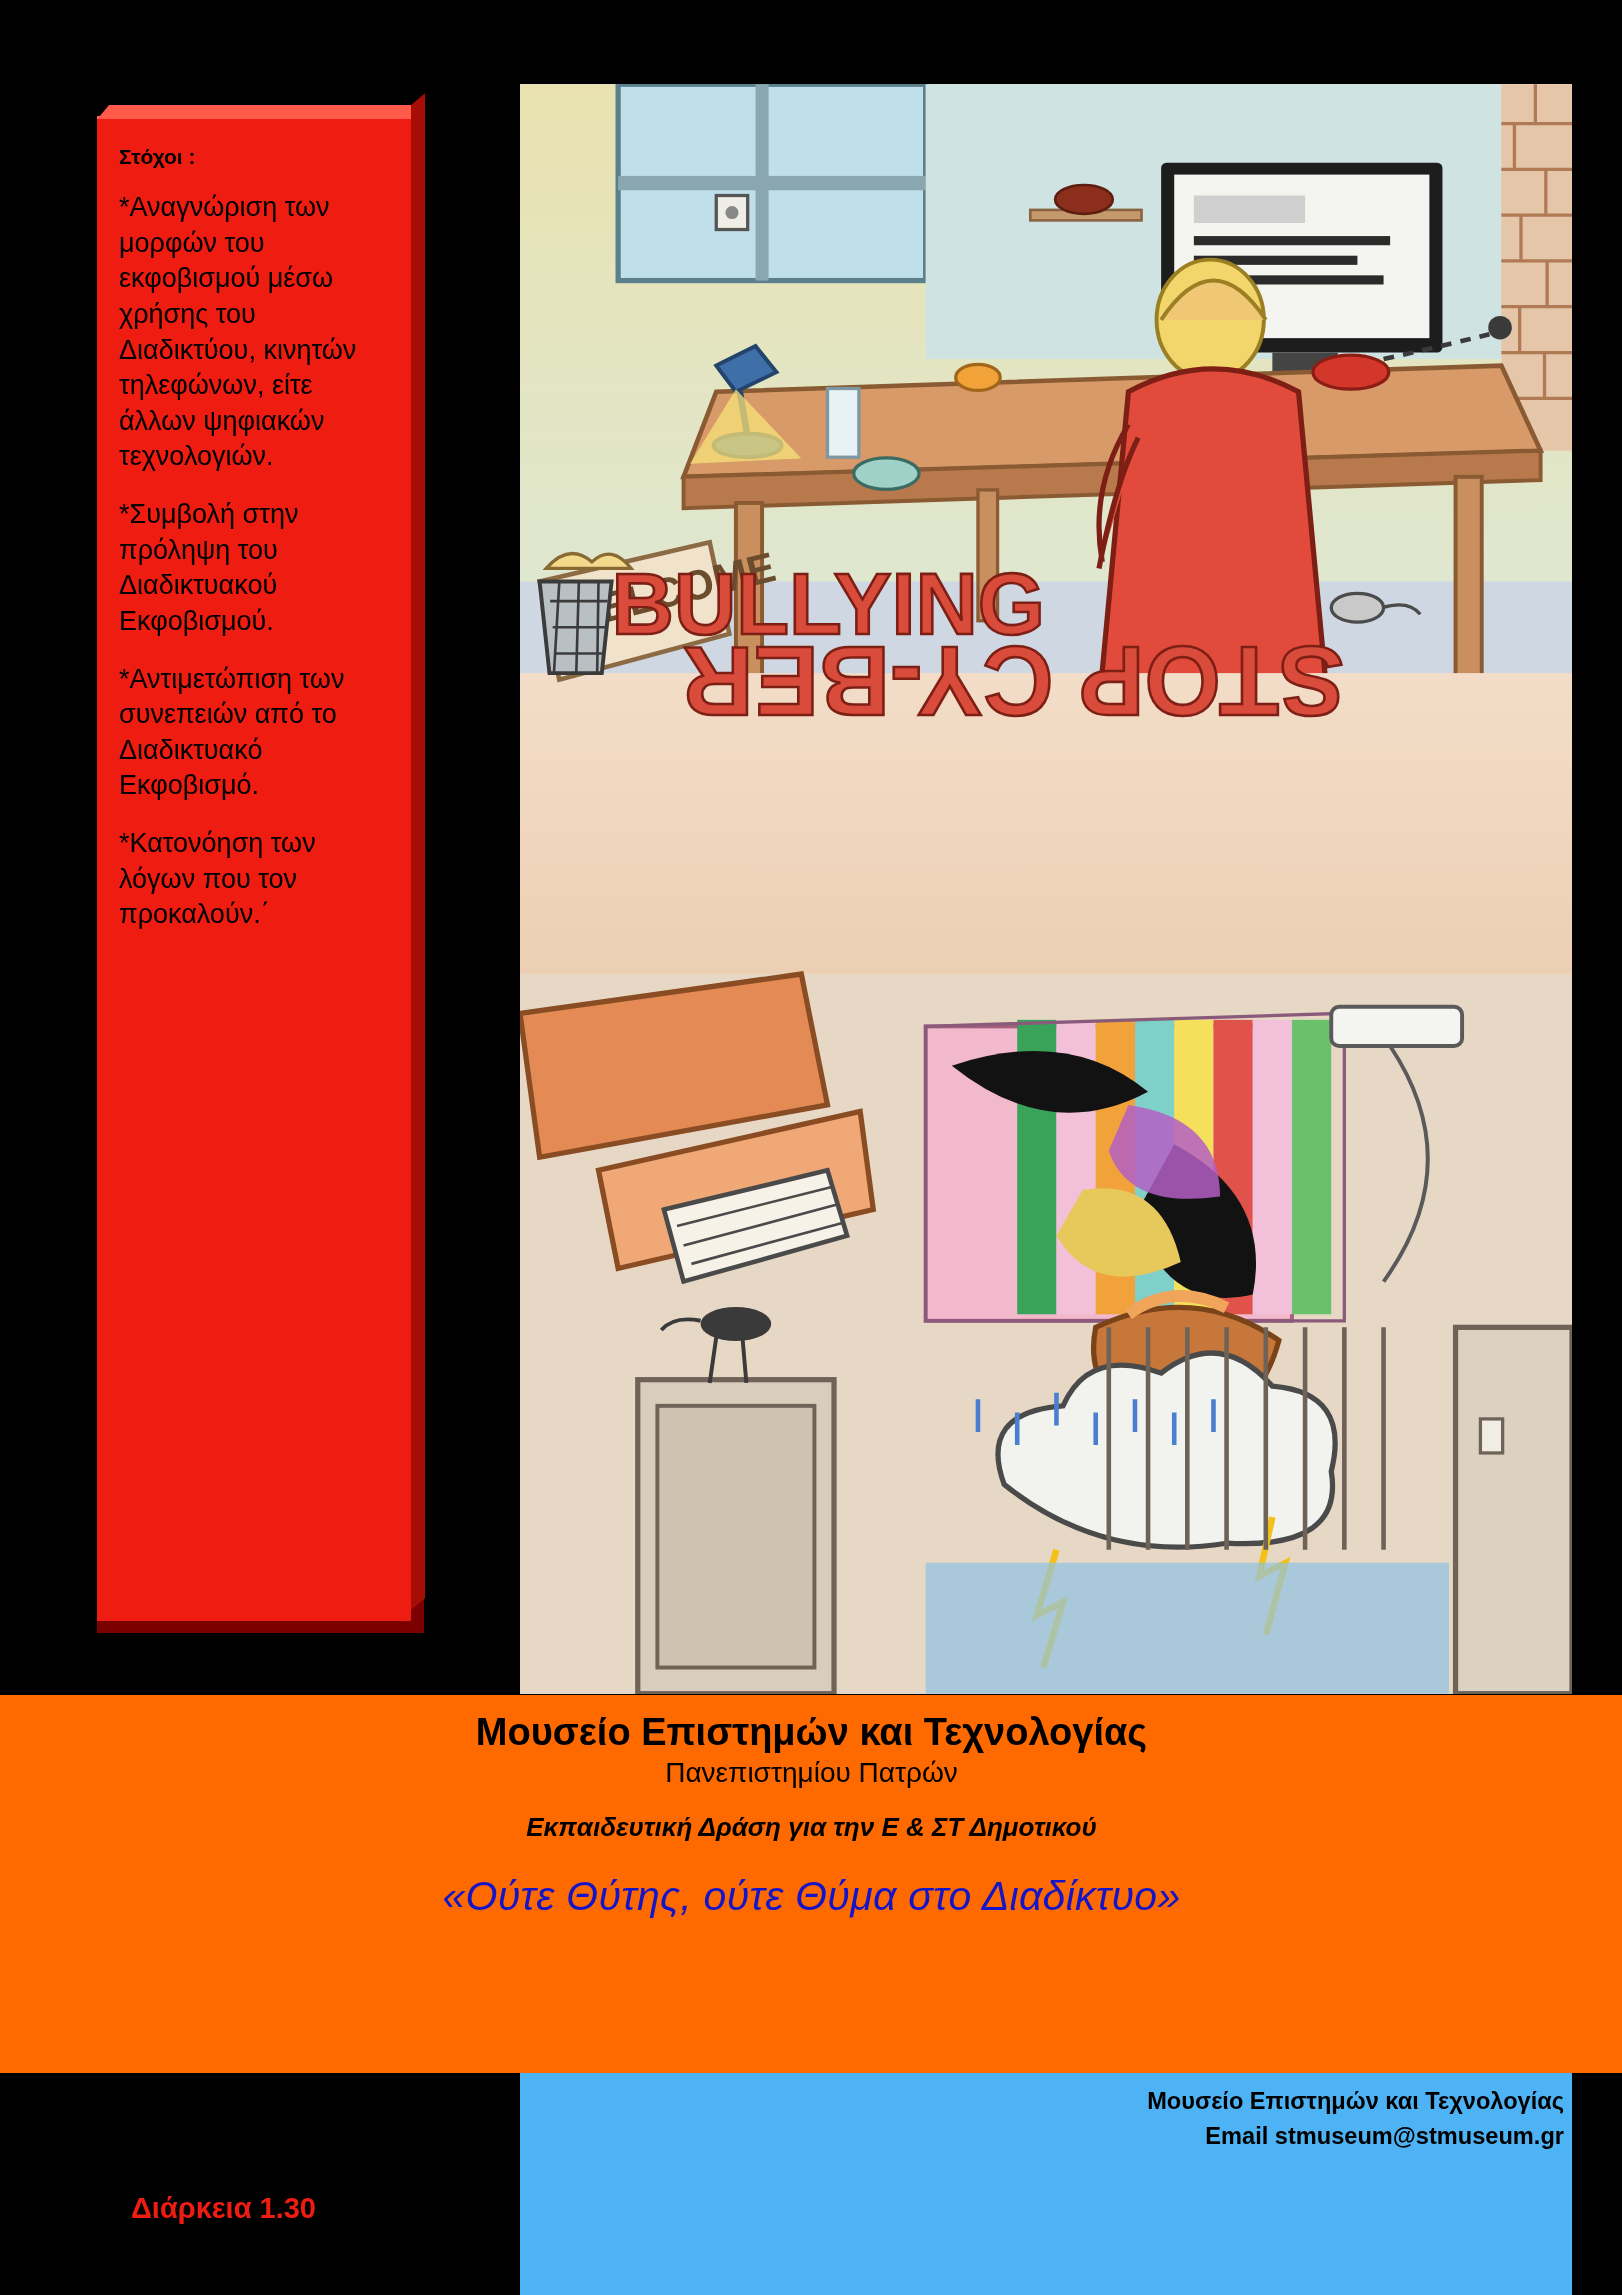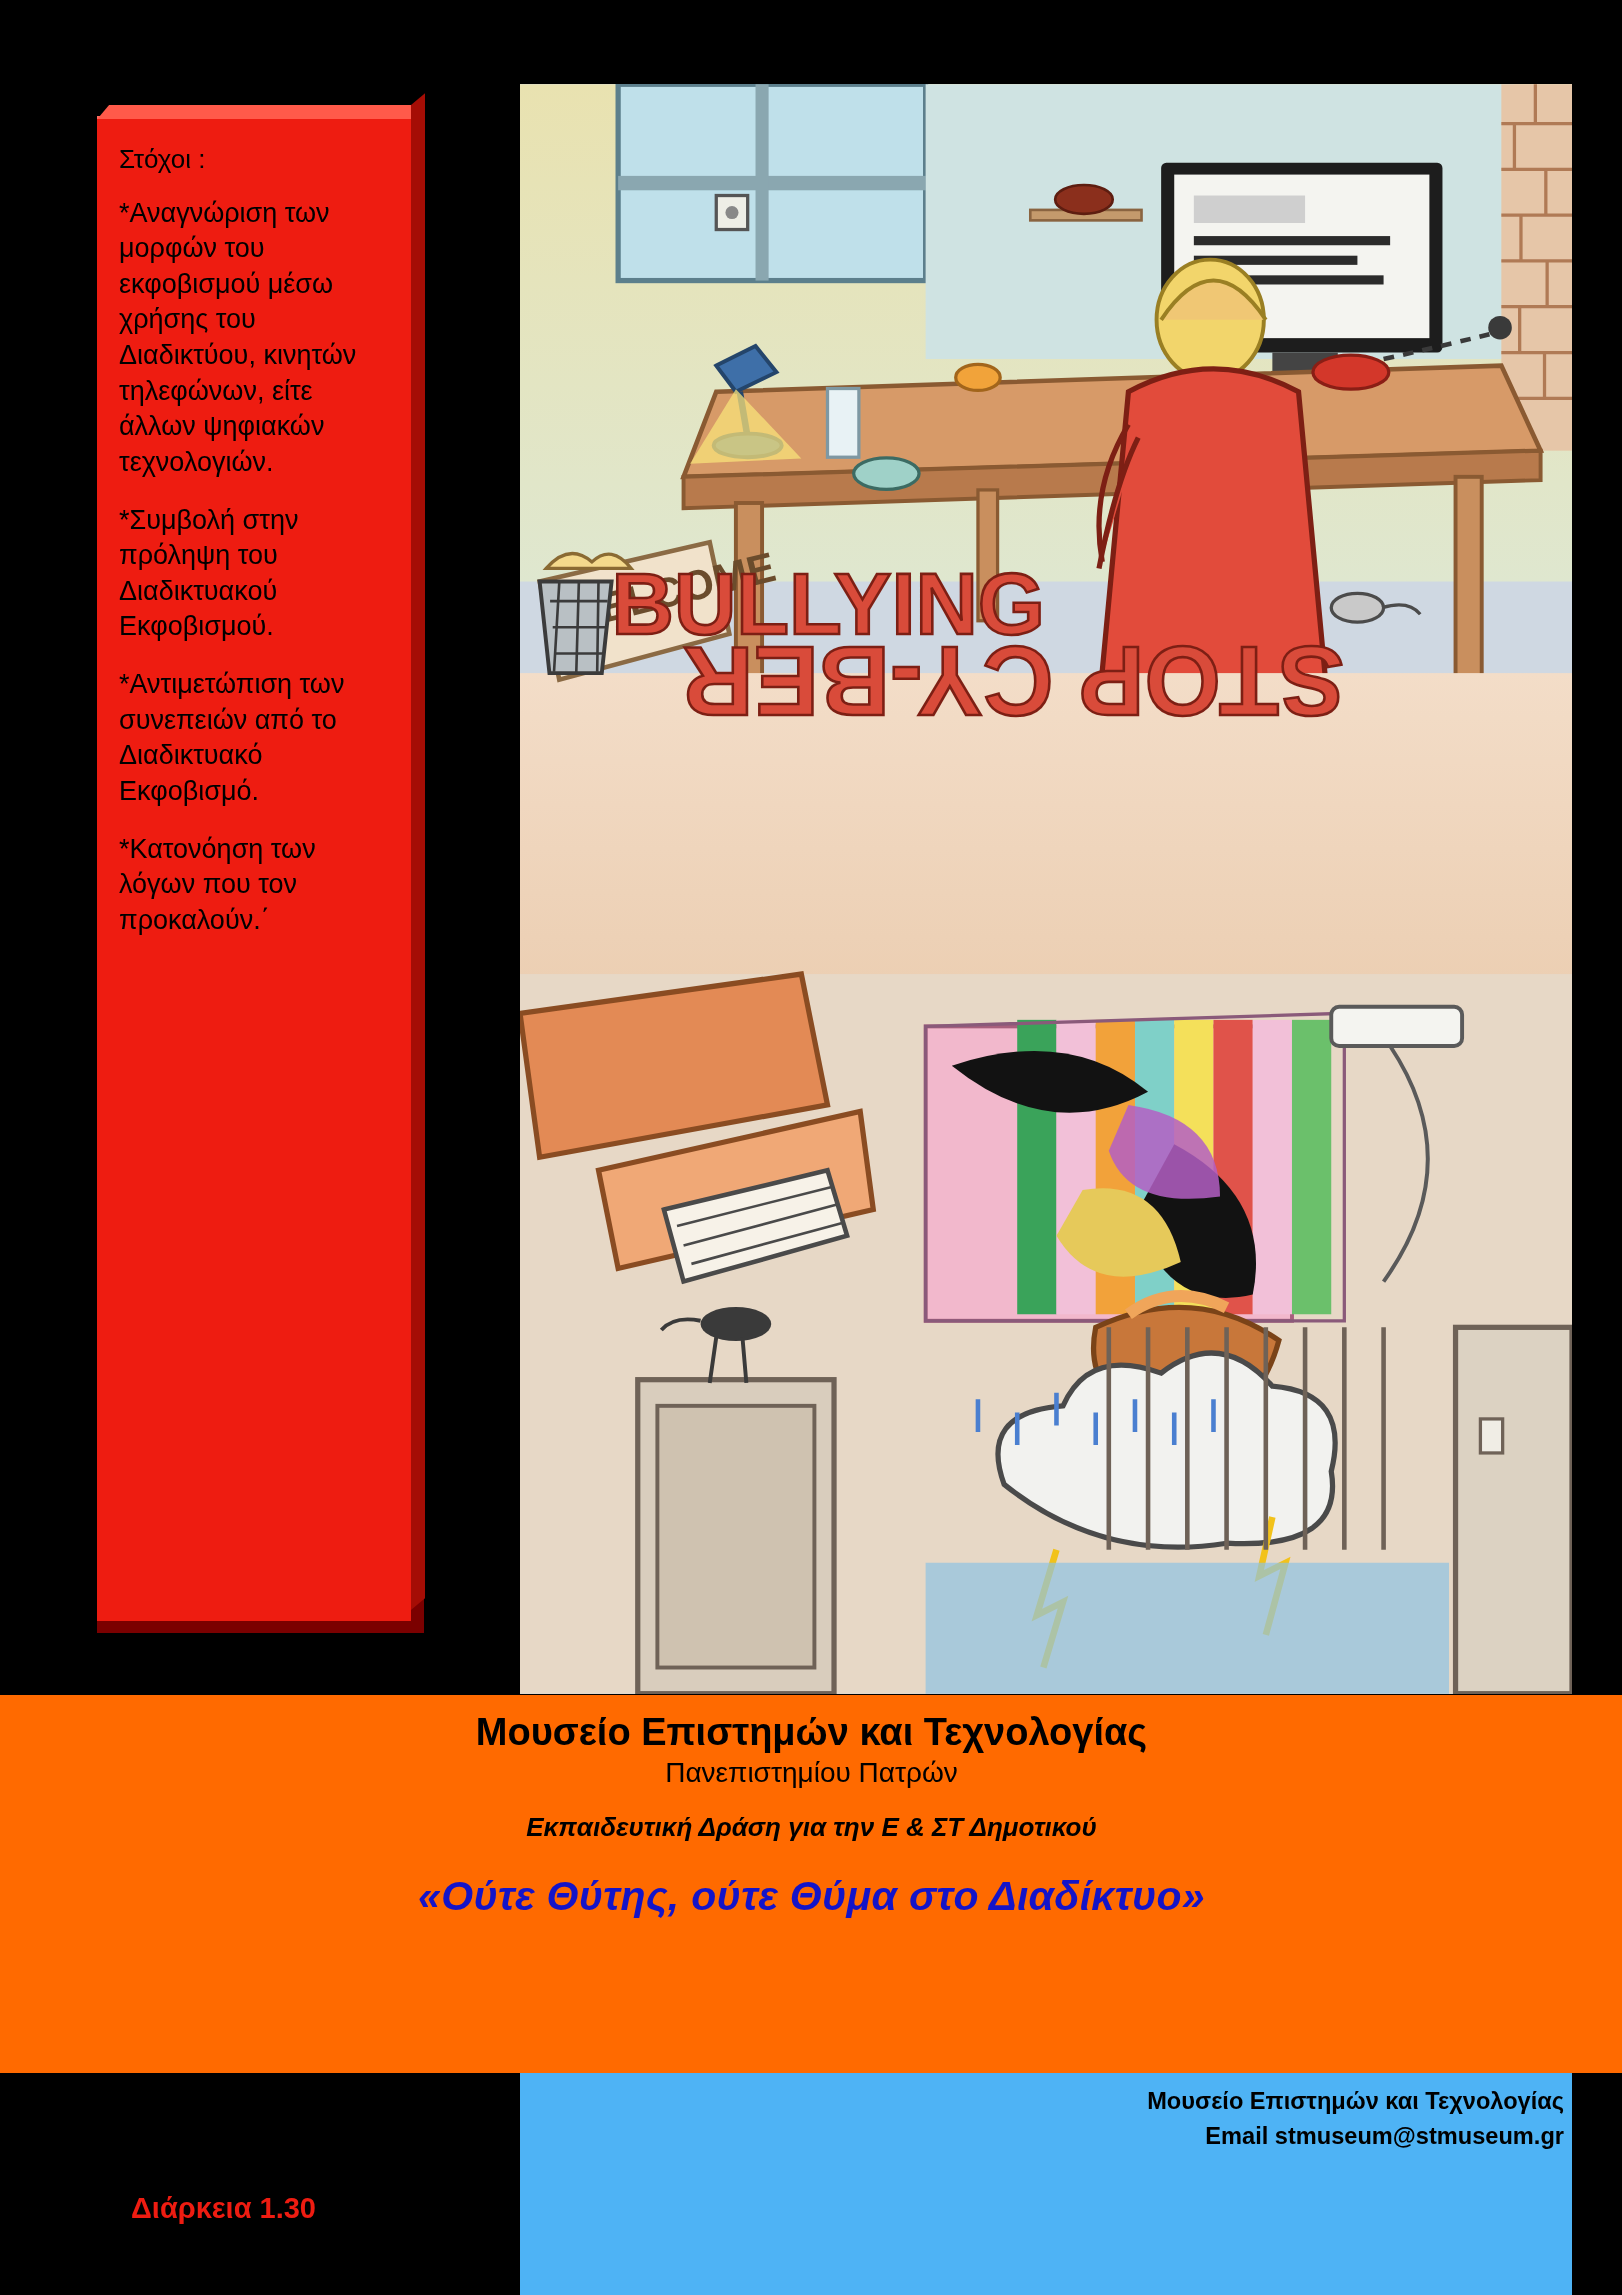--- a/index.html
+++ b/index.html
@@ -56,22 +56,22 @@
   }
   .goals-panel .right-bevel {
     position: absolute;
     right: -14.4px; top: -14.4px;
     width: 14.4px; height: 1505px;
     background: #a50d05;
     transform: skewY(-40deg);
     transform-origin: top left;
   }
   .goals-title {
-    font-size: 26px;
-    font-weight: normal;
+    font-size: 21px;
+    font-weight: bold;
     margin: 0 0 22px 0;
     line-height: 1.1;
   }
   .goals-item {
     font-size: 27px;
     line-height: 1.32;
     margin: 0 0 22px 0;
     font-weight: 500;
   }
 
@@ -111,21 +111,21 @@
   }
   .band-sub {
     font-size: 26px;
     font-weight: 600;
     margin-top: 22px;
     line-height: 1.2;
     font-style: italic;
   }
   .band-quote {
     font-size: 41px;
-    font-weight: bold;
+    font-weight: normal;
     font-style: italic;
     color: #1414c8;
     margin-top: 30px;
     letter-spacing: 0.3px;
   }
 
   
   .bottom-strip {
     position: absolute;
     left: 0;

